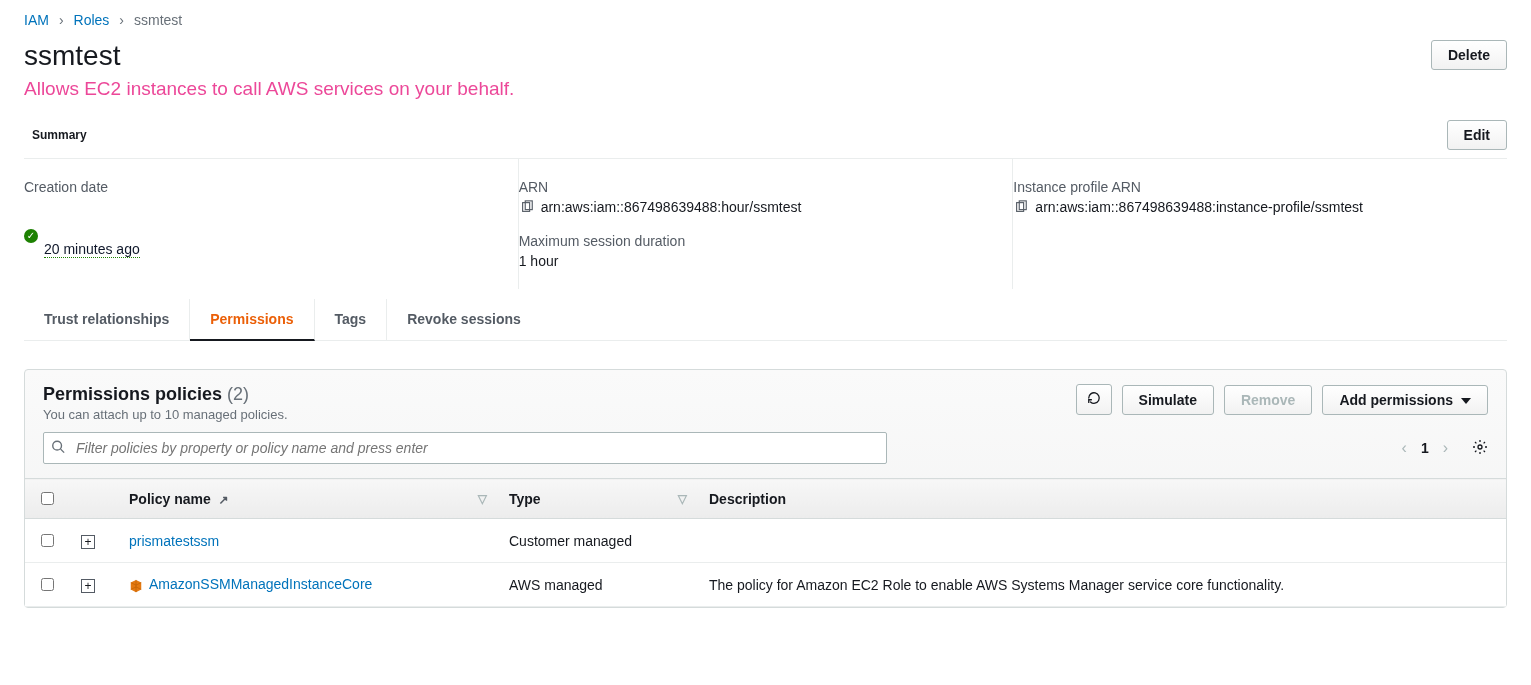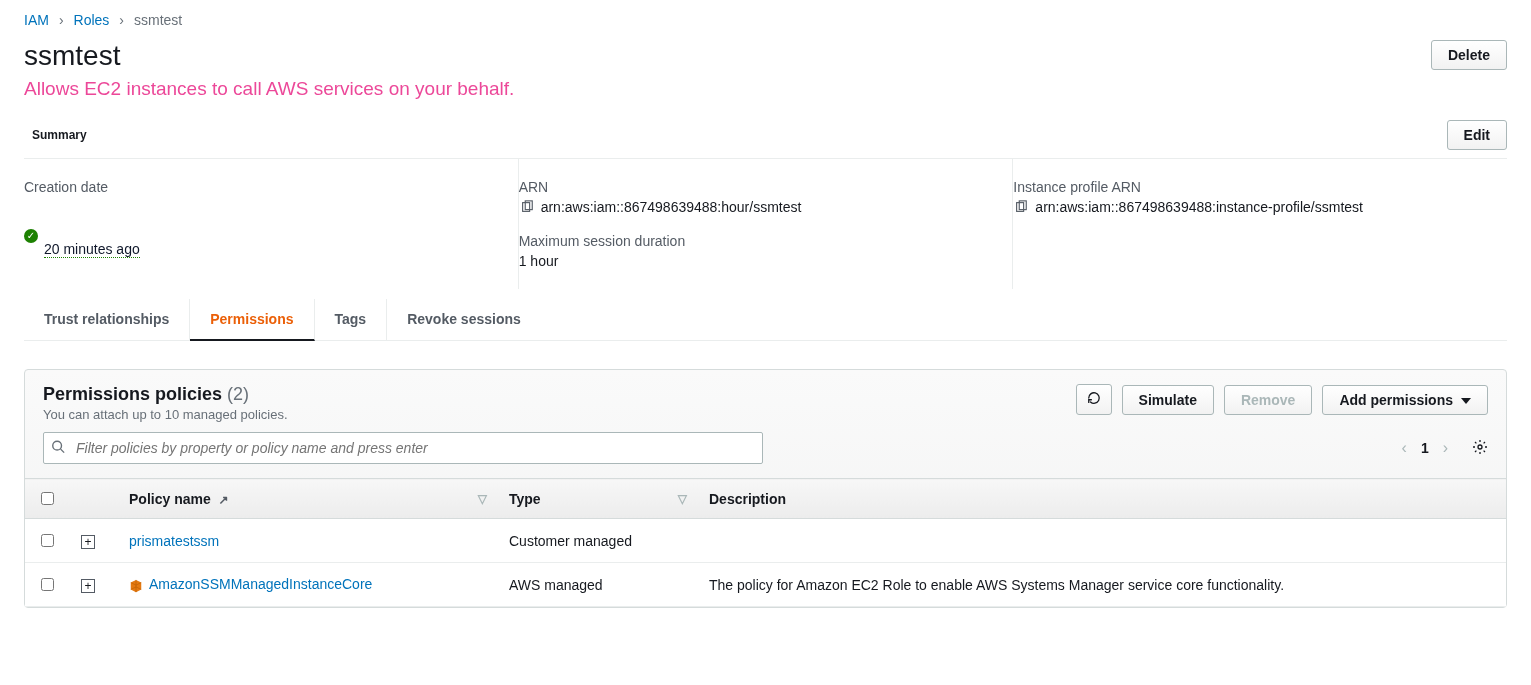--- a/index.html
+++ b/index.html
@@ -70,21 +70,21 @@
     background:linear-gradient(#fafafa,#f2f3f3);
     border-radius:4px;
   }
   .panel-header { display:flex; justify-content:space-between; align-items:flex-start; padding:14px 18px 10px 18px; }
   .panel-title { font-size:18px; font-weight:700; }
   .panel-title .count { color:#687078; font-weight:400; }
   .panel-sub { color:#687078; font-size:13px; margin-top:2px; }
   .panel-actions { display:flex; gap:10px; align-items:center; }
 
   .filter-row { display:flex; align-items:center; justify-content:space-between; padding:0 18px 14px 18px; }
-  .search-wrap { position:relative; width:720px; max-width:60%; }
+  .search-wrap { position:relative; width:844px; max-width:60%; }
   .search-wrap input {
     width:100%; padding:7px 10px 7px 32px;
     border:1px solid #aab7b8; border-radius:2px;
     font-size:14px; font-style:italic; color:#687078; background:#fff;
   }
   .search-icon { position:absolute; left:8px; top:50%; transform:translateY(-50%); color:#687078; }
   .pager { display:flex; align-items:center; gap:14px; color:#687078; }
   .pager .pg-btn { cursor:pointer; font-size:16px; color:#aab7b8; }
   .pager .pg-num { color:#16191f; font-weight:700; }
   .gear { cursor:pointer; color:#16191f; margin-left:10px; }

